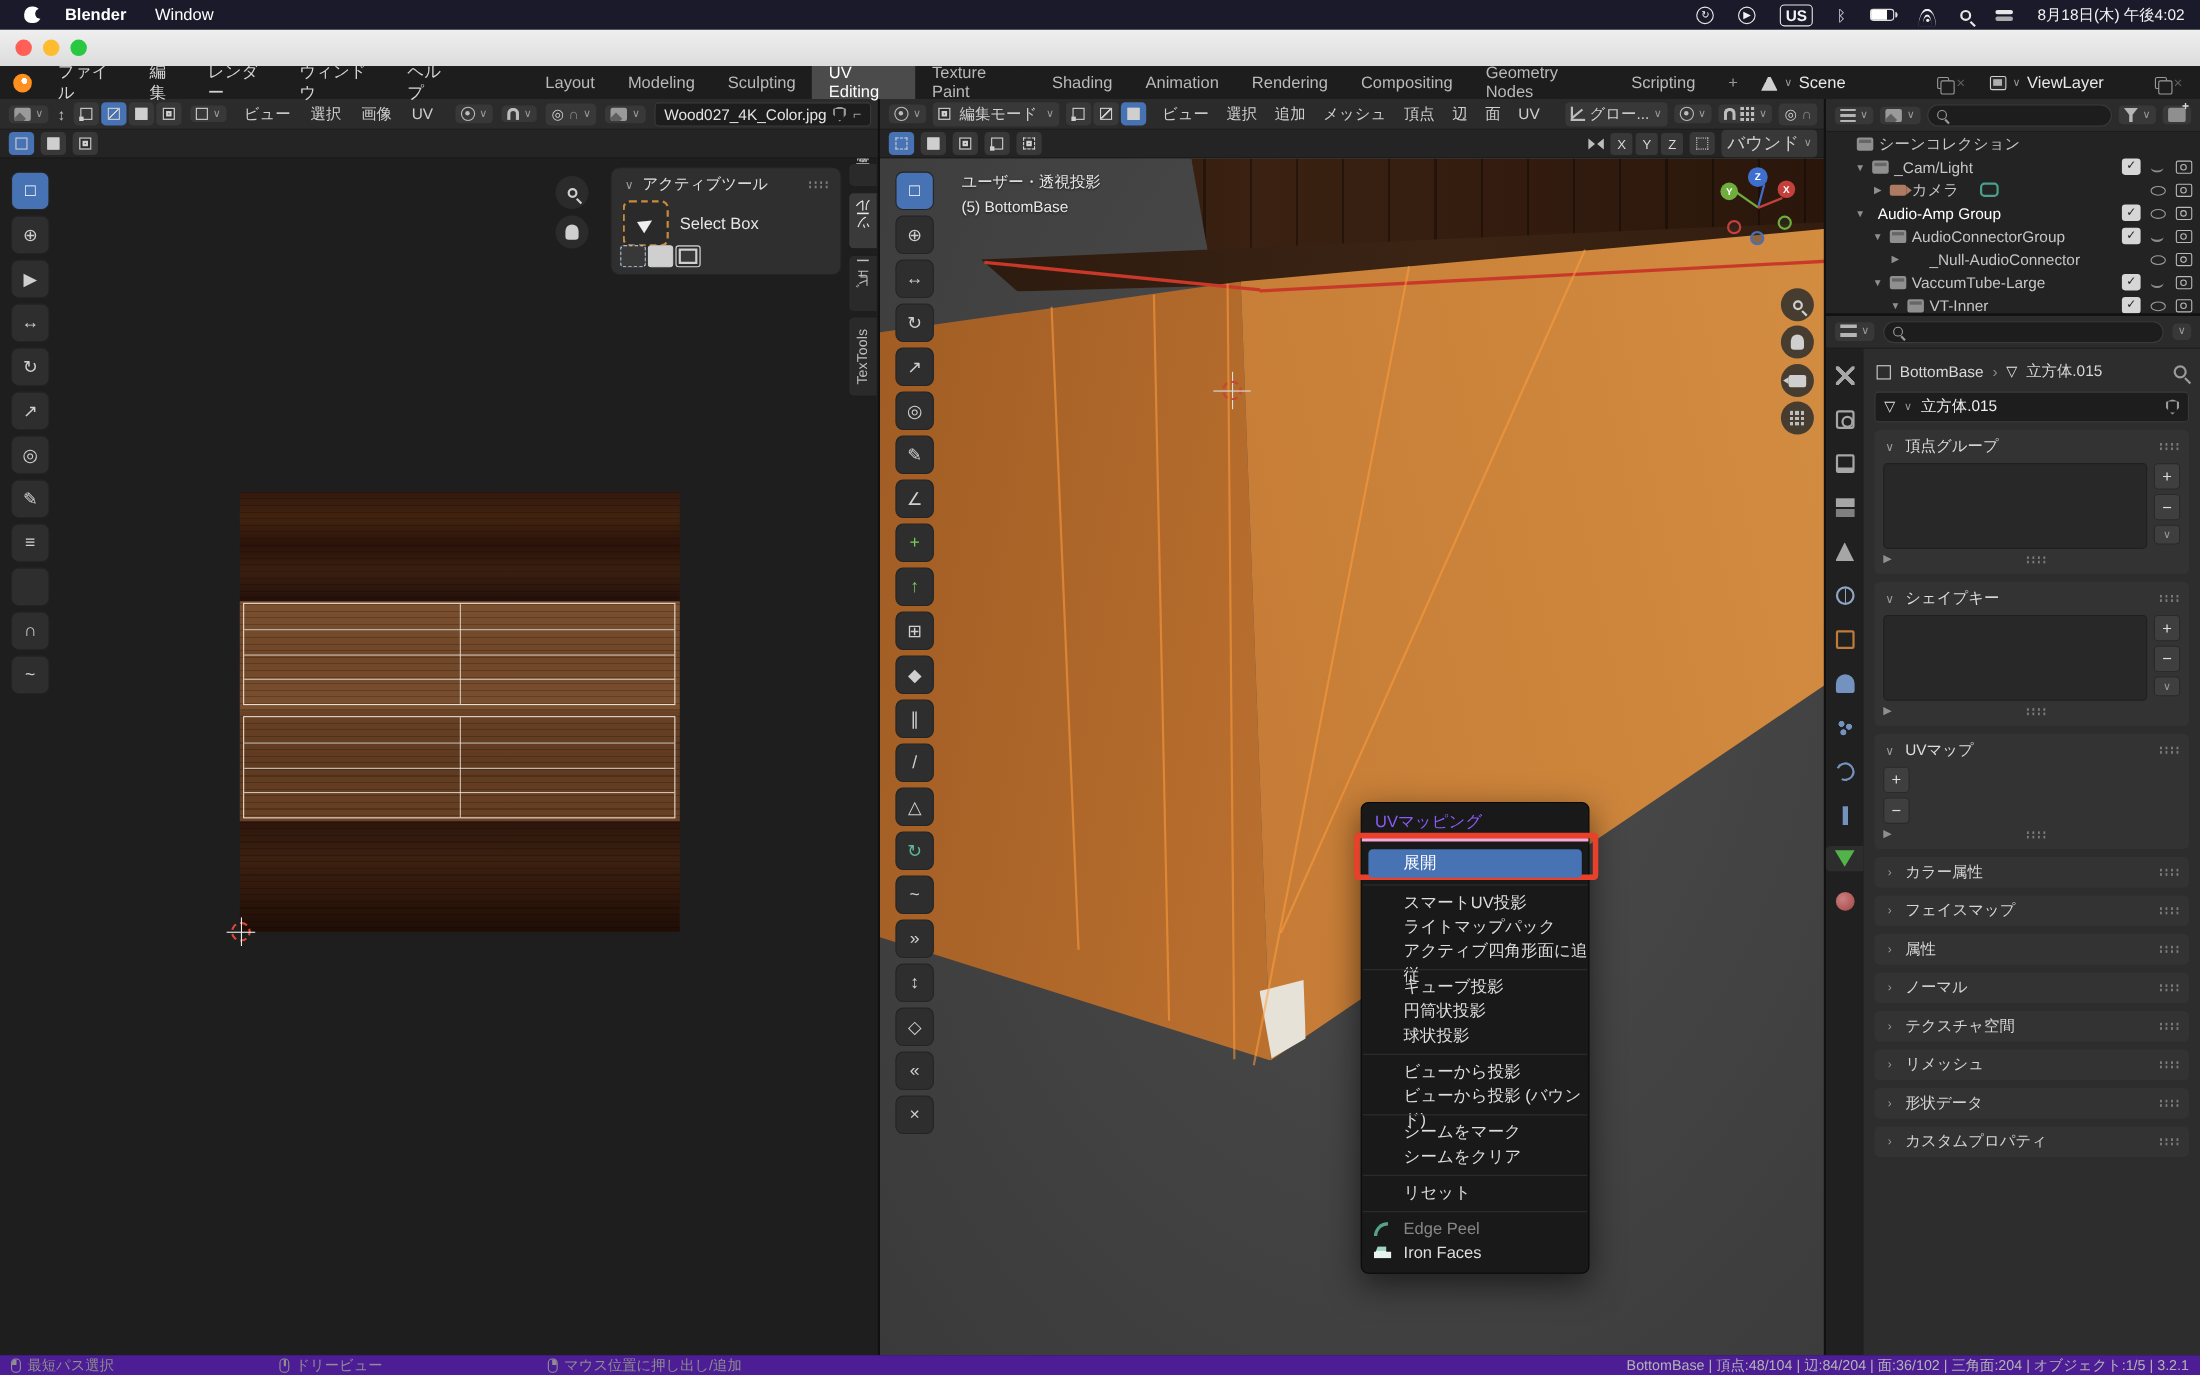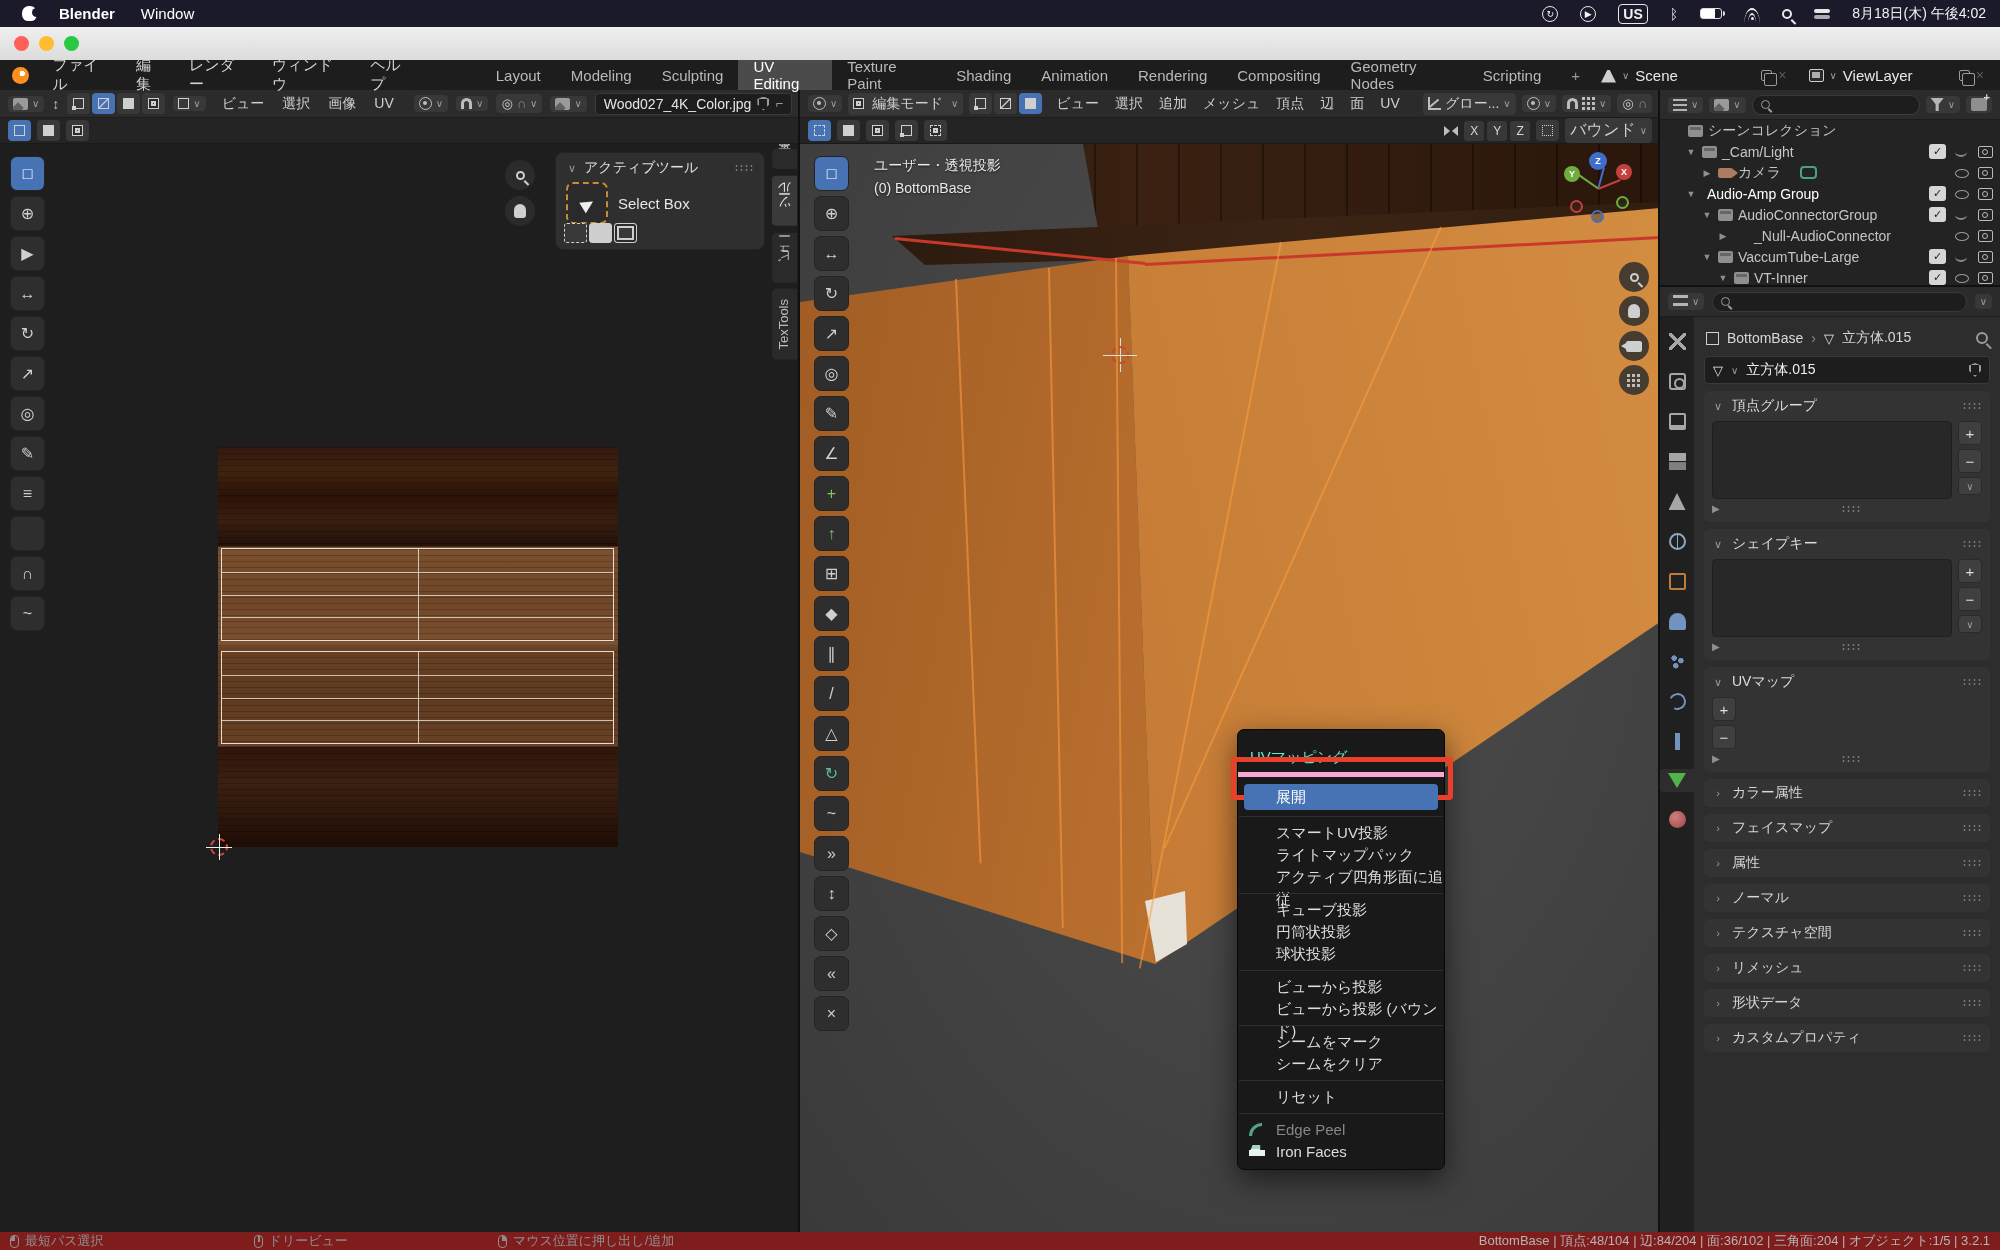--- a/index.html
+++ b/index.html
@@ -137,21 +137,21 @@
   .gz{position:absolute;border-radius:50%;display:flex;align-items:center;justify-content:center;font-size:9px;font-weight:bold;color:#fff}
   .gz.fz{width:18px;height:18px;background:#3f6fce;left:29px;top:0}
   .gz.fy{width:16px;height:16px;background:#6fae3e;left:4px;top:14px}
   .gz.fx{width:16px;height:16px;background:#c3403c;left:56px;top:12px}
   .gz.hx{width:13px;height:13px;border:2px solid #c3403c;background:rgba(60,40,40,.4);left:10px;top:48px}
   .gz.hz{width:13px;height:13px;border:2px solid #4a6fb5;background:rgba(40,45,60,.4);left:31px;top:58px}
   .gz.hy{width:13px;height:13px;border:2px solid #6fae3e;background:rgba(45,60,40,.4);left:56px;top:44px}
   .gzl{position:absolute;height:1.5px;transform-origin:0 50%}
   
   #ctxmenu{left:1237px;top:729px;width:208px;background:#191919;border:1px solid #080808;border-radius:7px;box-shadow:0 10px 30px rgba(0,0,0,.55);z-index:60;padding-bottom:6px;font-size:15px}
-  #ctxmenu .title{color:#5eead4;padding:18px 12px 5px;border-bottom:5px solid #f9a8d4}
+  #ctxmenu .title{color:#8b5cf6;padding:8px 12px 5px;border-bottom:3px solid #f9a8d4}
   .cm-item{position:relative;height:22px;line-height:22px;color:#dddddd;padding-left:38px}
   .cm-item.sel{background:#4772b3;color:#fff;border-radius:4px;margin:7px 6px 6px;height:26px;line-height:26px;padding-left:32px}
   .cm-item.sep{height:1px;background:#2e2e2e;margin:5px 1px;padding:0}
   .cm-item.dim{color:#878787}
   .cm-ic{position:absolute;left:11px;top:4px}
   .ic-peel{width:13px;height:13px;border-top:3px solid #57a18b;border-left:3px solid #57a18b;border-radius:13px 0 0 0}
   .ic-iron{width:16px;height:11px;background:linear-gradient(#9fd4c6 35%,#e8f2ee 36%);clip-path:polygon(0 100%,100% 100%,100% 45%,70% 45%,70% 0,22% 0,10% 45%,0 45%)}
   #annotation{position:absolute;left:-7px;right:-9px;top:27px;height:43px;border:5px solid #e8402a;border-radius:4px;pointer-events:none}
   
   #ol-header{left:1660px;top:90px;width:340px;height:30px}
@@ -218,21 +218,21 @@
   .uvrow.sel{background:#545454;color:#fff;border-radius:3px}
   .ic-uvmap{width:15px;height:13px;border:1.5px solid #cdcdcd;border-radius:2px;background:linear-gradient(90deg,#cdcdcd 0 35%,transparent 36%)}
   .uvcam{margin-left:auto;position:relative;width:17px;height:13px}
   .uvcam::before{content:"";position:absolute;inset:0;border:1.5px solid #d8d8d8;border-radius:2px}
   .uvcam.on::before{background:#e8e8e8}
   .uvcam.on::after{content:"";position:absolute;left:5px;top:4px;width:5px;height:5px;border-radius:50%;border:1.5px solid #333}
   .uvcam.off::after{content:"×";position:absolute;right:1px;top:-1px;color:#d8d8d8;font-size:10px}
   .panel-c{background:#333333;border-radius:5px;height:28px;display:flex;align-items:center;gap:8px;padding:0 8px;color:#d5d5d5}
   .panel-c .grip{margin-left:auto}
   
-  #statusbar{left:0;top:1232px;width:2000px;height:18px;background:#7f1d1d;display:flex;align-items:center;font-size:13px;color:#8f8f8f;padding:0 10px;z-index:9}
+  #statusbar{left:0;top:1232px;width:2000px;height:18px;background:#4c1d95;display:flex;align-items:center;font-size:13px;color:#8f8f8f;padding:0 10px;z-index:9}
   .hint{display:flex;align-items:center;gap:6px}
   .ic-mouse{width:9px;height:13px;border:1.5px solid #8f8f8f;border-radius:4px;position:relative}
   .ic-mouse.lmb::before{content:"";position:absolute;left:0;top:0;width:4px;height:5px;background:#8f8f8f;border-radius:3px 0 0 0}
   .ic-mouse.mmb::before{content:"";position:absolute;left:3px;top:0;width:2.5px;height:6px;background:#8f8f8f}
   .ic-mouse.rmb::before{content:"";position:absolute;right:0;top:0;width:4px;height:5px;background:#8f8f8f;border-radius:0 3px 0 0}
   #statusbar .stats{margin-left:auto;color:#b4b4b4}
   .divider{background:#111}
   .searchfield{background:#1d1d1d;border:1px solid #3a3a3a;border-radius:10px;height:20px;display:flex;align-items:center;gap:6px;padding:0 8px;color:#9b9b9b}
   .mag3{width:9px;height:9px;border:1.5px solid #9b9b9b;border-radius:50%;position:relative;flex:none}
   .mag3::after{content:"";position:absolute;left:7px;top:7px;width:5px;height:1.5px;background:#9b9b9b;transform:rotate(45deg);transform-origin:0 0}
@@ -586,21 +586,21 @@
   <div class="wire" style="left:315px;top:114px;height:705px;transform:rotate(-0.5deg)"></div>
   <div class="wire" style="left:480px;top:98px;height:740px;transform:rotate(11deg)"></div>
   <div class="wire" style="left:640px;top:83px;height:680px;transform:rotate(24deg)"></div>
 
   <span class="cursor3d" style="left:307px;top:198px">
       <i></i>
     </span>
 
   <div class="overlaytxt">
     <div>ユーザー・透視投影</div>
-    <div>(0) BottomBase</div>
+    <div>(5) BottomBase</div>
   </div>
 
   <div class="toolcol" style="left:14px;top:12px">
 
   <span class="toolbtn active">
         <span>□</span>
       </span>
       <span class="toolbtn">
         <span>⊕</span>
       </span>

